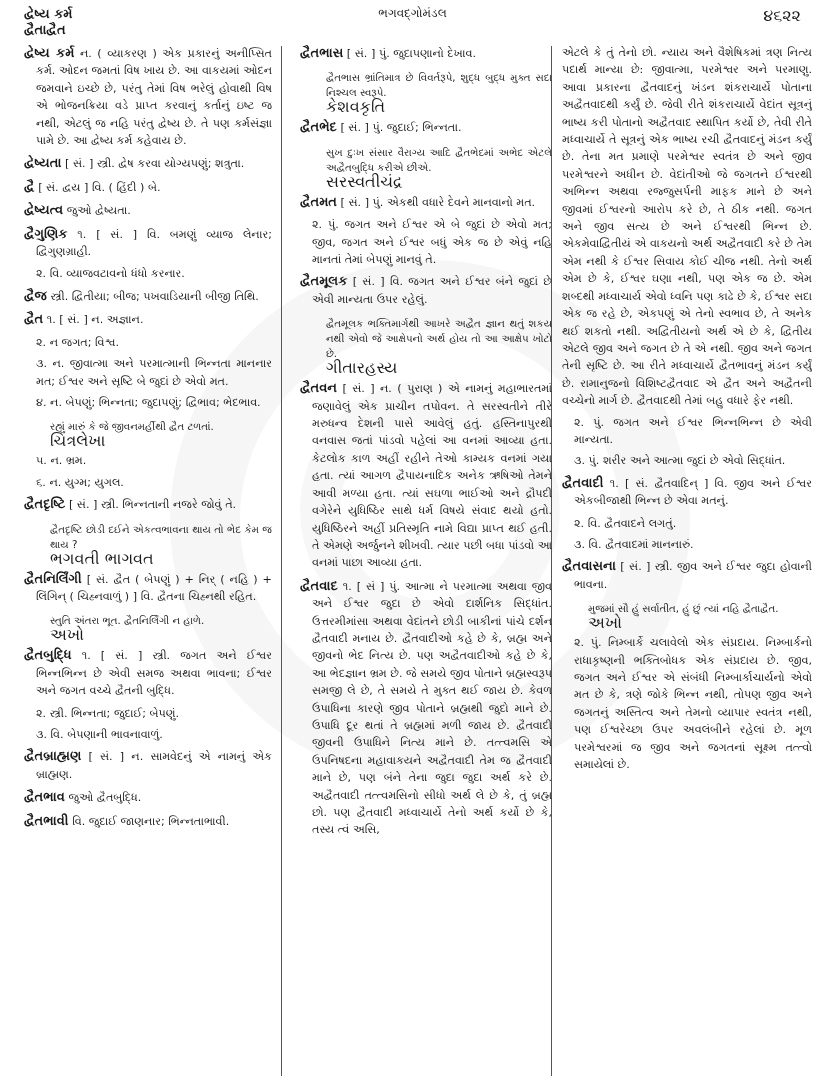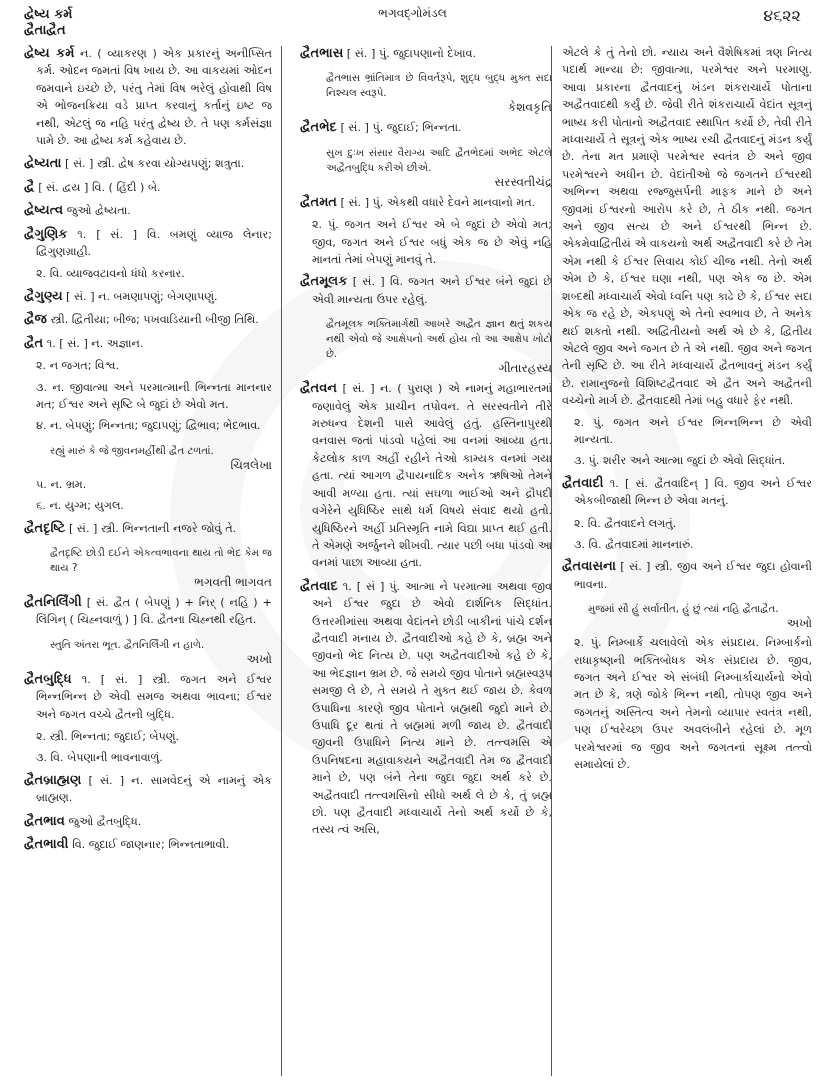--- a/index.html
+++ b/index.html
@@ -35,21 +35,21 @@
   .col3 { left: 562px; width: 250px; }
   .rule {
     position: absolute; width: 1px; background: #555;
   }
   .rule1 { left: 281px; top: 46px; height: 1030px; }
   .rule2 { left: 551px; top: 46px; height: 1030px; }
   .entry { margin: 0 0 5px 0; padding-left: 12px; text-indent: -12px; }
   .hw { font-weight: bold; font-size: 13px; }
   .sense { margin: 0 0 4px 0; padding-left: 12px; }
   .quote { margin: 8px 0 4px 0; padding-left: 26px; font-size: 10.2px; line-height: 15px; }
-  .src { display: block; text-align: right; font-size: 12px; line-height: 14px; }
+  .src { display: block; font-size: 16px; line-height: 14px; }
   .para { margin: 0 0 4px 0; }
 </style>
 </head>
 <body>
 
 <div class="watermark"></div>
 <div class="watermark2"></div>
 
 <div class="header">
   <span class="hdr-left">દ્વેષ્ય કર્મ</span>
@@ -61,21 +61,20 @@
 <div class="rule rule1"></div>
 <div class="rule rule2"></div>
 
 <div class="col col1">
     <p class="entry"><span class="hw">દ્વેષ્ય કર્મ</span><span> ન. ( વ્યાકરણ ) એક પ્રકારનું અનીપ્સિત કર્મ. ઓદન જમતાં વિષ ખાય છે. આ વાકયમાં ઓદન જમવાને ઇચ્છે છે, પરંતુ તેમાં વિષ ભરેલું હોવાથી વિષ એ ભોજનક્રિયા વડે પ્રાપ્ત કરવાનું કર્તાનું ઇષ્ટ જ નથી, એટલું જ નહિ પરંતુ દ્વેષ્ય છે. તે પણ કર્મસંજ્ઞા પામે છે. આ દ્વેષ્ય કર્મ કહેવાય છે.</span></p>
     <p class="entry"><span class="hw">દ્વેષ્યતા</span><span> [ સં. ] સ્ત્રી. દ્વેષ કરવા યોગ્યપણું; શત્રુતા.</span></p>
     <p class="entry"><span class="hw">દ્વૈ</span><span> [ સં. દ્વય ] વિ. ( હિંદી ) બે.</span></p>
     <p class="entry"><span class="hw">દ્વેષ્યત્વ</span><span> જુઓ દ્વેષ્યતા.</span></p>
     <p class="entry"><span class="hw">દ્વૈગુણિક</span><span> ૧. [ સં. ] વિ. બમણું વ્યાજ લેનાર; દ્વિગુણગ્રાહી.</span></p>
     <p class="sense">૨. વિ. વ્યાજવટાવનો ધંધો કરનાર.</p>
-    <p class="entry"><span class="hw">દ્વૈગુણ્ય</span><span> [ સં. ] ન. બમણાપણું; બેગણાપણું.</span></p>
     <p class="entry"><span class="hw">દ્વૈજ</span><span> સ્ત્રી. દ્વિતીયા; બીજ; પખવાડિયાની બીજી તિથિ.</span></p>
     <p class="entry"><span class="hw">દ્વૈત</span><span> ૧. [ સં. ] ન. અજ્ઞાન.</span></p>
     <p class="sense">૨. ન જગત; વિશ્વ.</p>
     <p class="sense">૩. ન. જીવાત્મા અને પરમાત્માની ભિન્નતા માનનાર મત; ઈશ્વર અને સૃષ્ટિ બે જુદાં છે એવો મત.</p>
     <p class="sense">૪. ન. બેપણું; ભિન્નતા; જુદાપણું; દ્વિભાવ; ભેદભાવ.</p>
     <div class="quote"><span>રહ્યું મારું કે જે જીવનમર્હીથી દ્વૈત ટળતાં.</span><span class="src">ચિત્રલેખા</span></div>
     <p class="sense">૫. ન. ભ્રમ.</p>
     <p class="sense">૬. ન. યુગ્મ; યુગલ.</p>
     <p class="entry"><span class="hw">દ્વૈતદૃષ્ટિ</span><span> [ સં. ] સ્ત્રી. ભિન્નતાની નજરે જોવું તે.</span></p>
     <div class="quote"><span>દ્વૈતદૃષ્ટિ છોડી દઈને એકત્વભાવના થાય તો ભેદ કેમ જ થાય ?</span><span class="src">ભગવતી ભાગવત</span></div>

